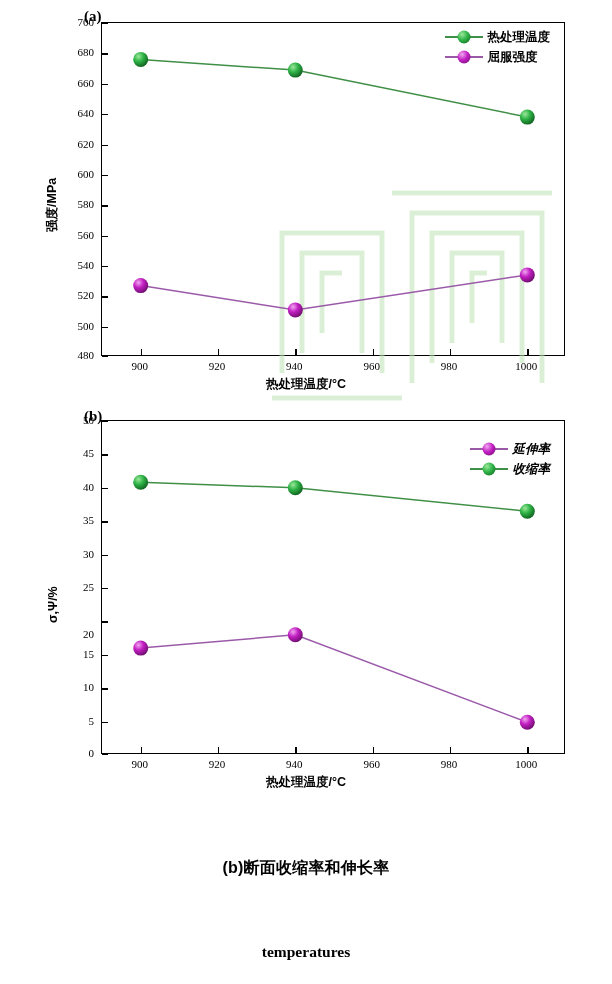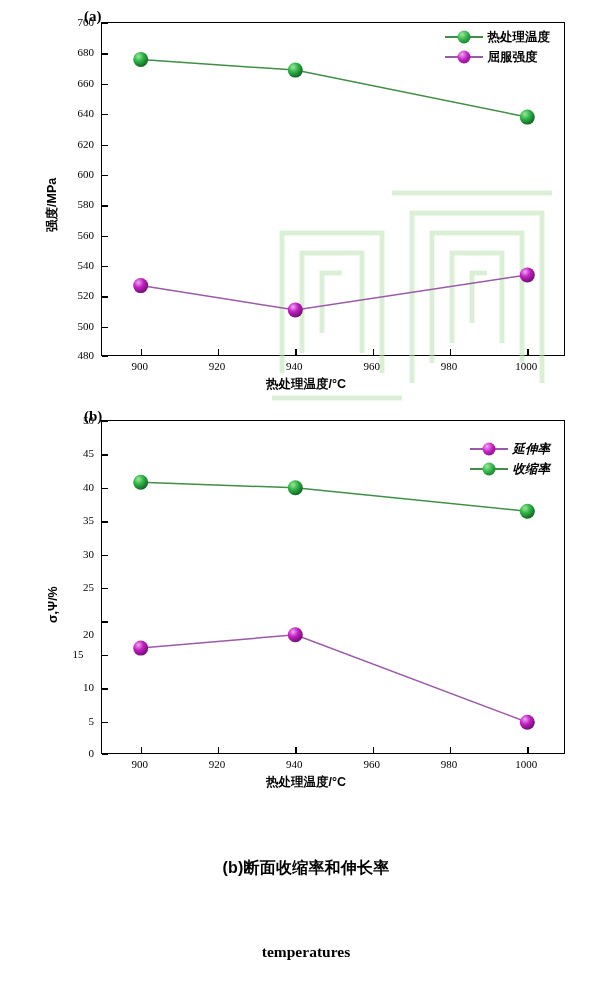--- a/index.html
+++ b/index.html
@@ -294,21 +294,21 @@
       </div>
     </div>
 
     <div class="ylab" style="left:62px;top:22px;width:32px;">50</div>
     <div class="ylab" style="left:62px;top:55.4px;width:32px;">45</div>
     <div class="ylab" style="left:62px;top:88.8px;width:32px;">40</div>
     <div class="ylab" style="left:62px;top:122.2px;width:32px;">35</div>
     <div class="ylab" style="left:62px;top:155.6px;width:32px;">30</div>
     <div class="ylab" style="left:62px;top:189px;width:32px;">25</div>
     <div class="ylab" style="left:62px;top:220px;width:32px;margin-top:16px;">20</div>
-    <div class="ylab" style="left:62px;top:255.8px;width:32px;text-align:center;">15</div>
+    <div class="ylab" style="left:62px;top:255.8px;width:32px;">15</div>
     <div class="ylab" style="left:62px;top:289.2px;width:32px;">10</div>
     <div class="ylab" style="left:62px;top:322.6px;width:32px;">5</div>
     <div class="ylab" style="left:62px;top:354.6px;width:32px;">0</div>
 
     <div class="xlab" style="left:139.7px;top:360px;">900</div>
     <div class="xlab" style="left:217px;top:360px;">920</div>
     <div class="xlab" style="left:294.3px;top:360px;">940</div>
     <div class="xlab" style="left:371.7px;top:360px;">960</div>
     <div class="xlab" style="left:449px;top:360px;">980</div>
     <div class="xlab" style="left:526.3px;top:360px;">1000</div>

